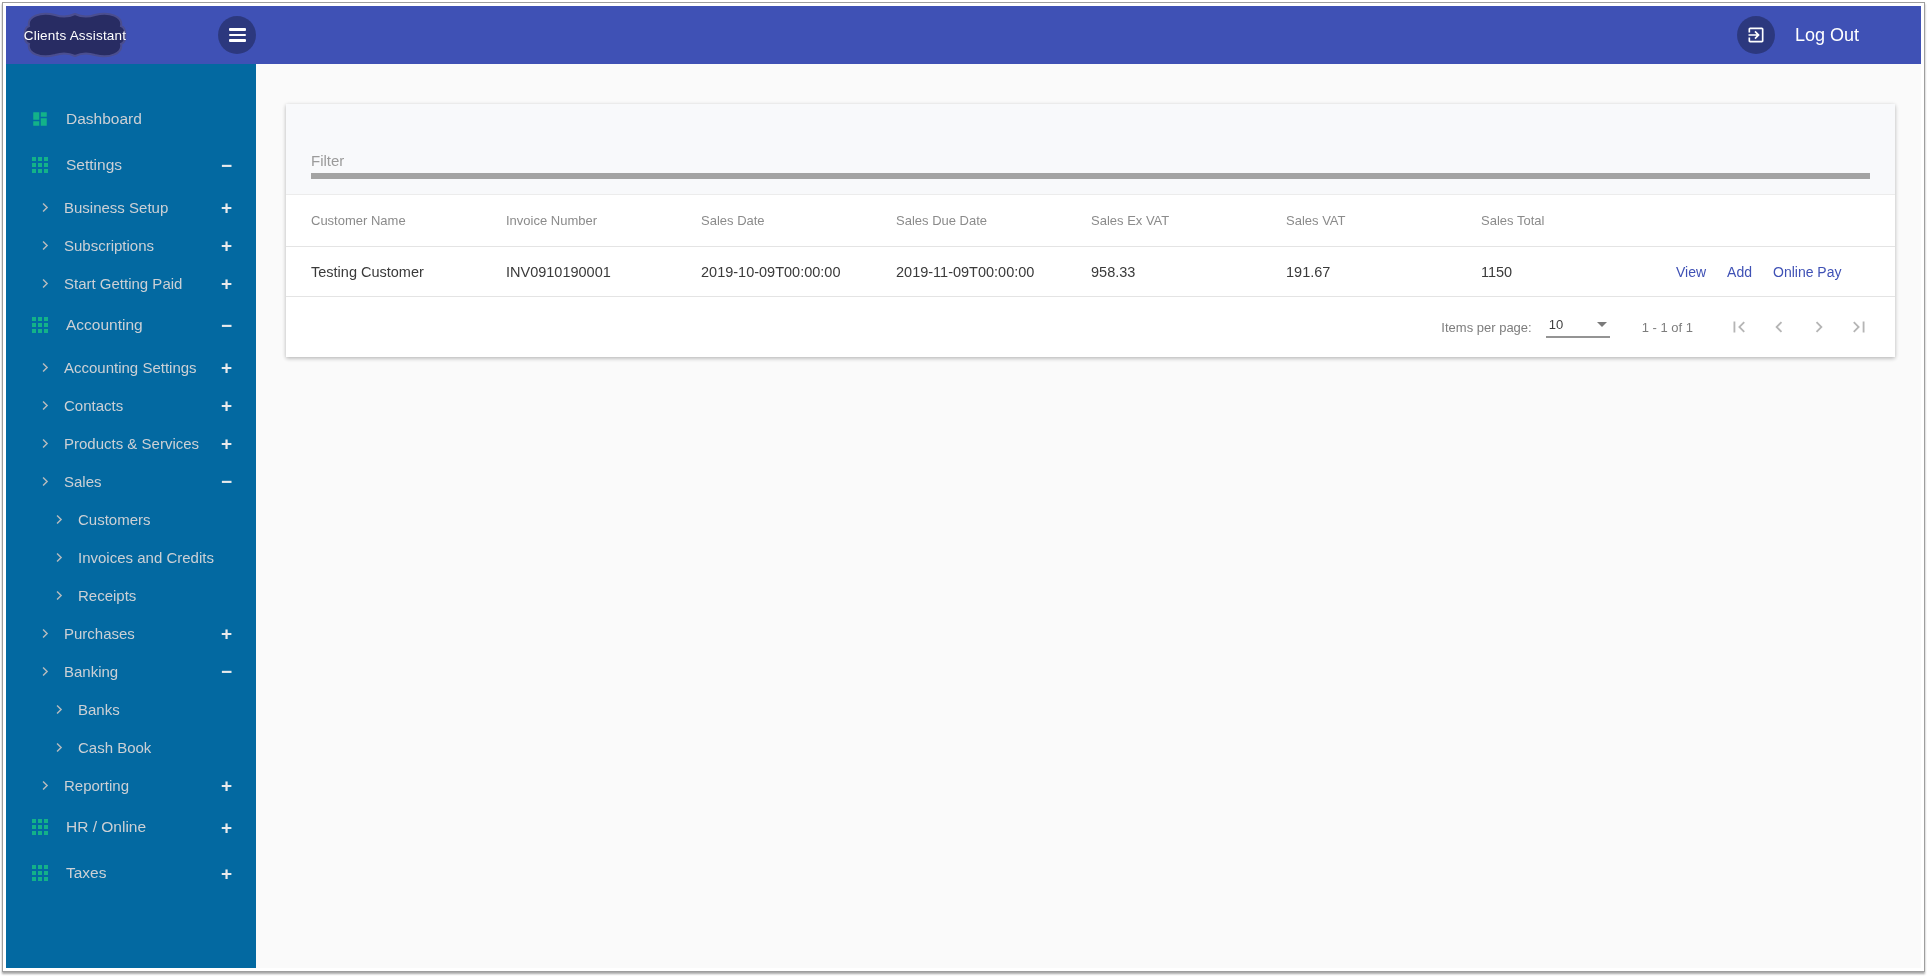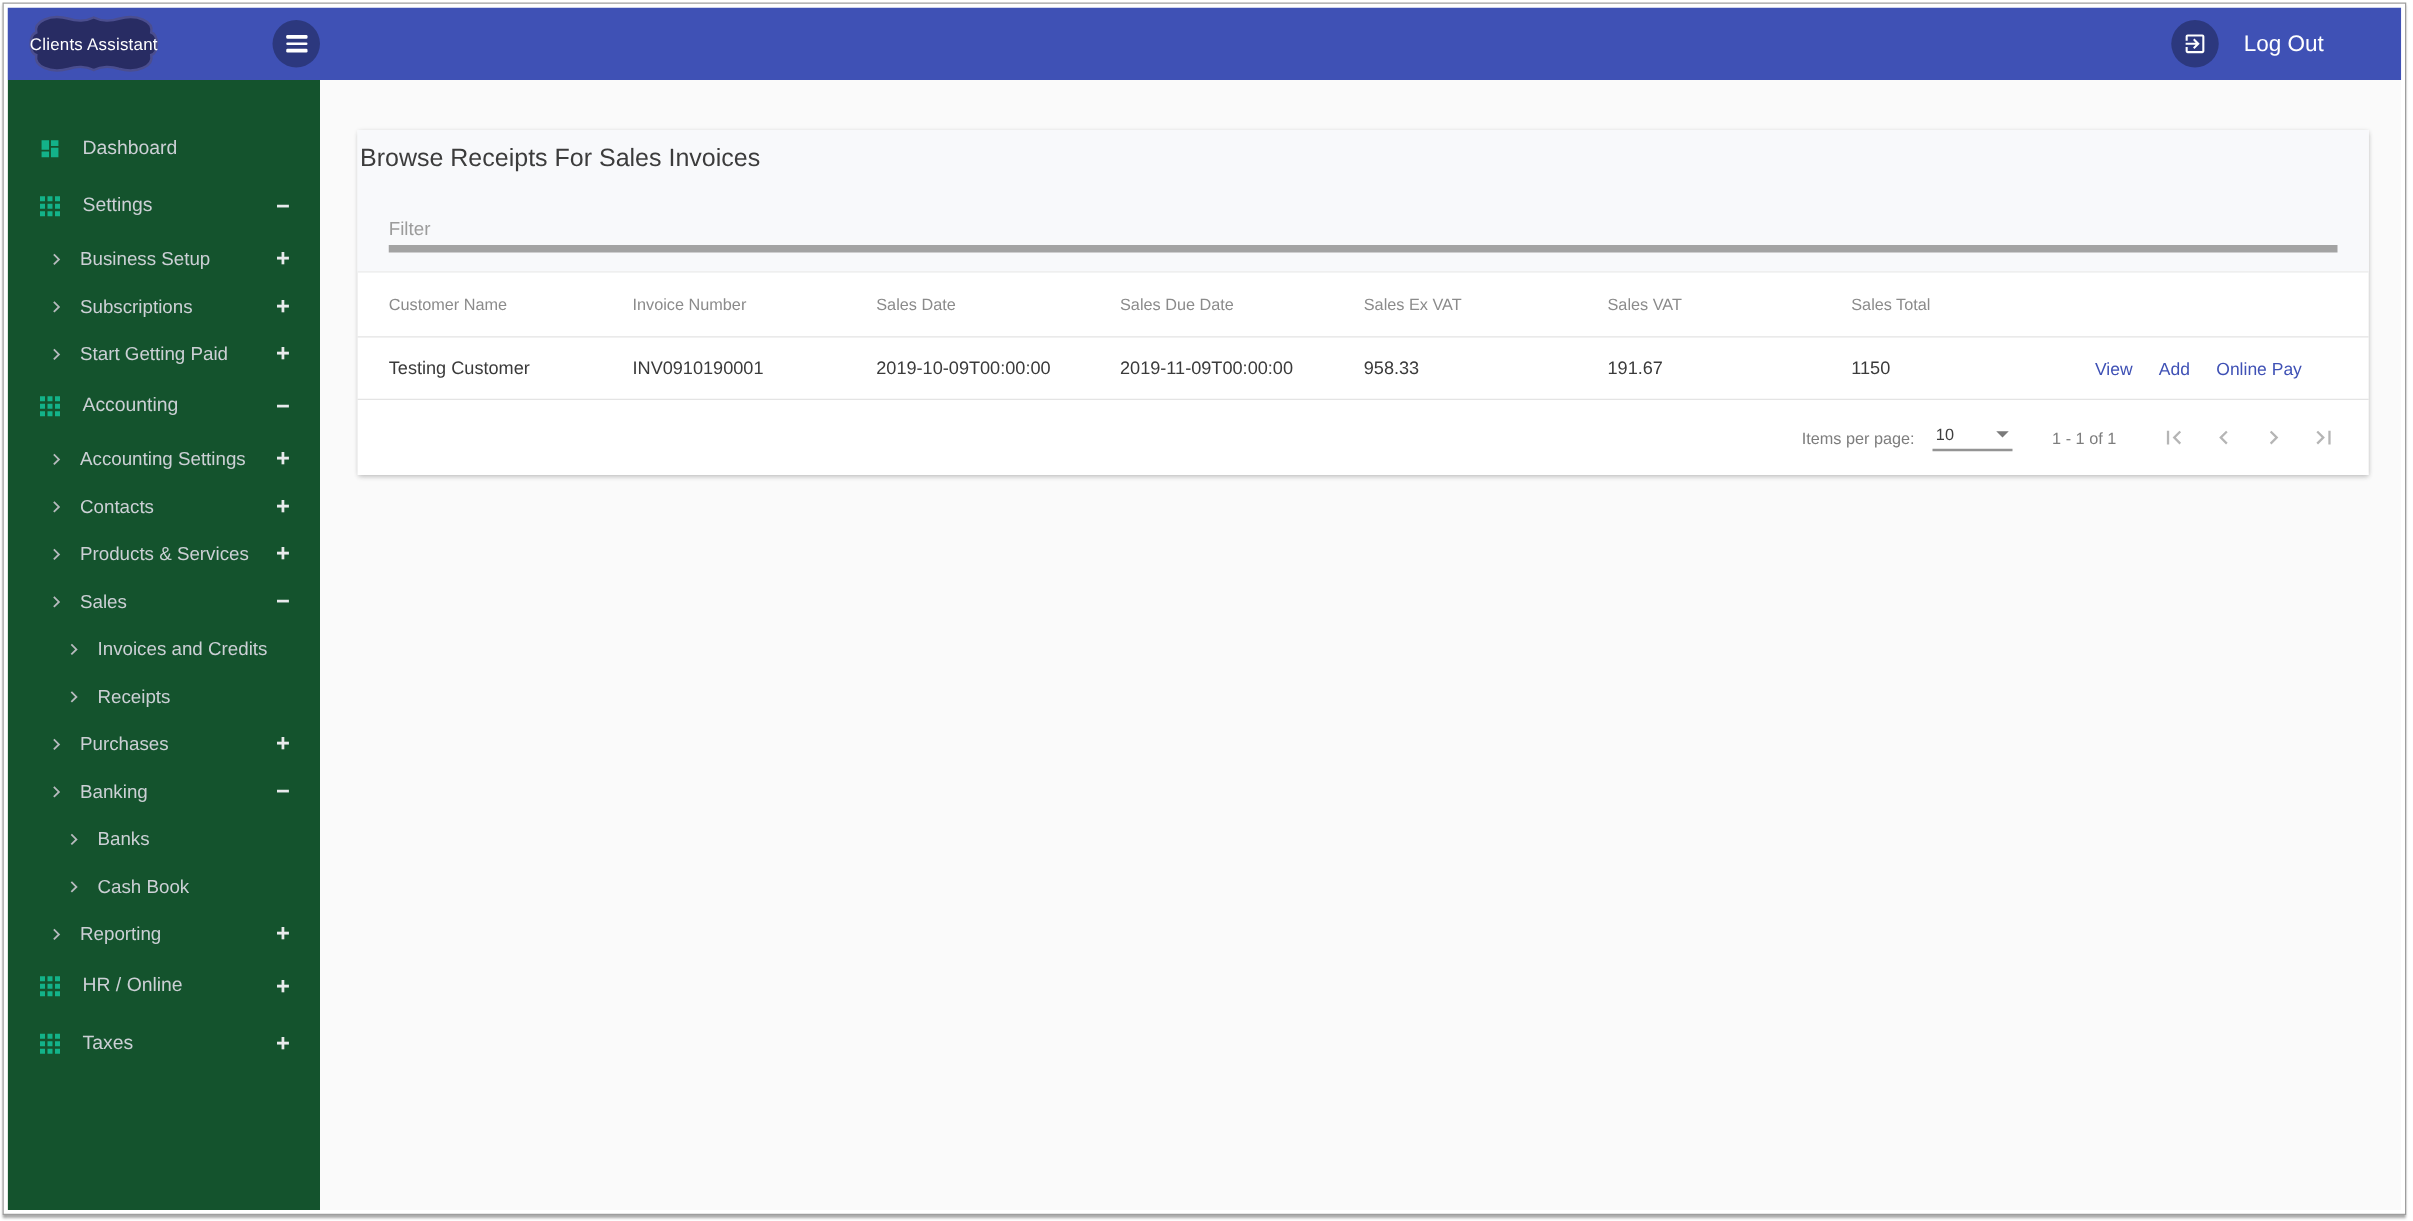--- a/index.html
+++ b/index.html
@@ -33,21 +33,21 @@
   .topbar-spacer { flex: 1 1 auto; }
   .logout {
     display: flex; align-items: center; gap: 20px; background: none; border: none;
     color: #fff; font-size: 18px; cursor: pointer; margin-right: 62px; font-family: inherit;
   }
 
   
   .body { flex: 1 1 auto; display: flex; overflow: hidden; }
 
   .sidebar {
-    width: 250px; flex: 0 0 250px; background: #14532d; padding-top: 32px; overflow: hidden;
+    width: 250px; flex: 0 0 250px; background: #0369a1; padding-top: 32px; overflow: hidden;
   }
   .nav-item { display: flex; align-items: center; color: #ccd0d5; cursor: pointer; padding-right: 24px; }
   .nav-item.top { height: 46px; padding-left: 25px; font-size: 15.5px; }
   .nav-item.sub { height: 38px; padding-left: 33px; font-size: 15px; }
   .nav-item.subsub { height: 38px; padding-left: 47px; font-size: 15px; }
   .nav-icon { width: 18px; height: 18px; margin-right: 17px; flex: 0 0 auto; display: flex; }
   .nav-icon svg { width: 18px; height: 18px; fill: #13b289; }
   .chev { width: 13px; height: 13px; margin-right: 12px; flex: 0 0 auto; display: flex; }
   .chev svg { width: 13px; height: 13px; }
   .nav-label { white-space: nowrap; }
@@ -241,20 +241,28 @@
         <div class="nav-item sub">
           <span class="chev">
               <svg viewBox="0 0 16 16">
                 <path d="M5 3l5 5-5 5" fill="none" stroke="#b6babd" stroke-width="1.8"></path>
               </svg>
             </span>
           <span class="nav-label">Sales</span>
           <span class="expander exp-minus"></span>
         </div>
 
+        <div class="nav-item subsub">
+          <span class="chev">
+              <svg viewBox="0 0 16 16">
+                <path d="M5 3l5 5-5 5" fill="none" stroke="#b6babd" stroke-width="1.8"></path>
+              </svg>
+            </span>
+          <span class="nav-label">Customers</span>
+        </div>
 
         <div class="nav-item subsub">
           <span class="chev">
               <svg viewBox="0 0 16 16">
                 <path d="M5 3l5 5-5 5" fill="none" stroke="#b6babd" stroke-width="1.8"></path>
               </svg>
             </span>
           <span class="nav-label">Invoices and Credits</span>
         </div>
 
@@ -354,21 +362,20 @@
           <span class="nav-label">Taxes</span>
           <span class="expander exp-plus"></span>
         </div>
 
       </nav>
 
       <main class="content">
         <section class="card">
 
           <div class="card-top">
-            <h1 class="page-title">Browse Receipts For Sales Invoices</h1>
             <div class="filter-wrap">
               <input class="filter-input" type="text" placeholder="Filter" style="">
             </div>
           </div>
 
           <div class="thead">
             <span class="cell">Customer Name</span>
             <span class="cell">Invoice Number</span>
             <span class="cell">Sales Date</span>
             <span class="cell">Sales Due Date</span>

